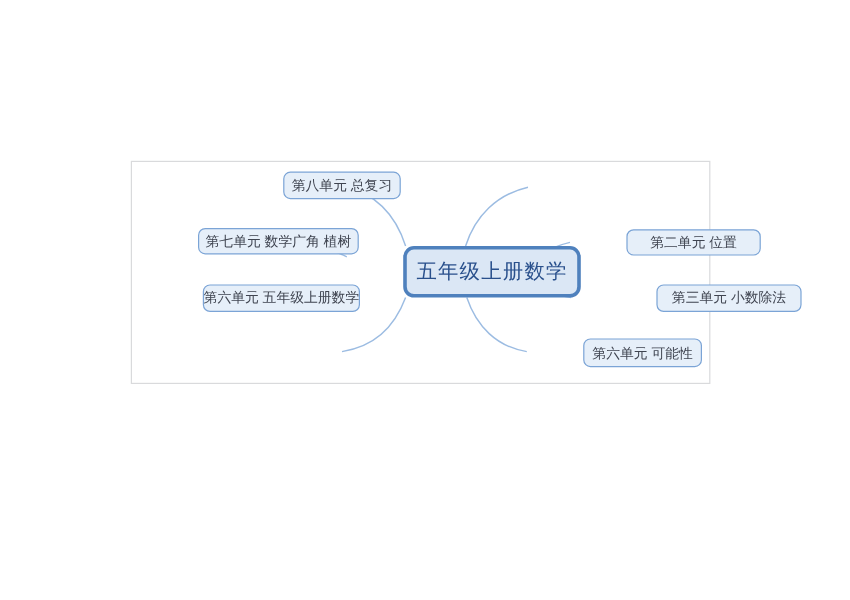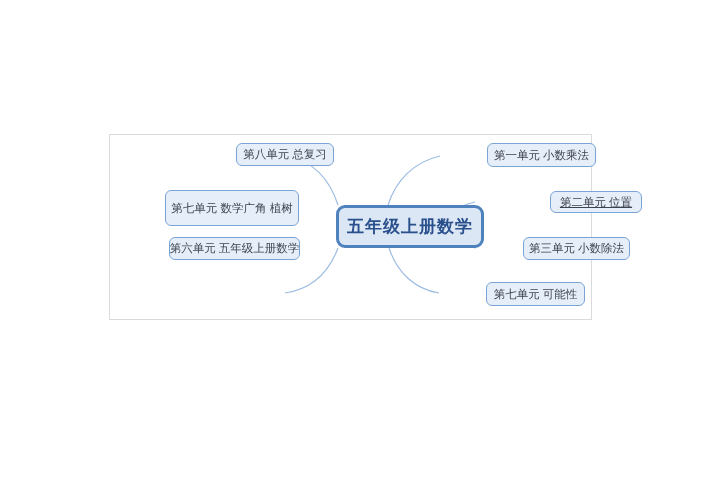--- a/index.html
+++ b/index.html
@@ -52,32 +52,32 @@
     white-space: nowrap;
     cursor: default;
     margin-left: 47px;
   }
   .node.center {
     background: var(--center-fill, #dbe7f5);
     border: 3px solid var(--center-border, #4f81bd);
     border-radius: 9px;
     color: var(--center-text, #29508c);
     font-size: 17px;
-    font-weight: bold;
+    font-weight: normal;
     letter-spacing: 1px;
   }
   
   .n-l0 { left: 189px; top: 143px; width: 98px;  height: 23px; }
-  .n-l1 { left: 118px; top: 190px; width: 134px; height: 36px; }
+  .n-l1 { left: 118px; top: 190px; width: 134px; height: 22px; }
   .n-l2 { left: 122px; top: 237px; width: 131px; height: 23px; }
   .n-l3 { left: 178px; top: 282px; width: 107px; height: 23px; }
   
   .n-r0 { left: 440px; top: 143px; width: 109px; height: 24px; }
-  .n-r1 { left: 503px; top: 191px; width: 92px;  height: 22px; text-decoration: underline; }
-  .n-r2 { left: 476px; top: 237px; width: 107px; height: 23px; }
+  .n-r1 { left: 475px; top: 191px; width: 112px;  height: 22px; }
+  .n-r2 { left: 500px; top: 237px; width: 121px; height: 23px; }
   .n-r3 { left: 439px; top: 282px; width: 99px;  height: 24px; }
   .n-c  { left: 289px; top: 205px; width: 148px; height: 43px; }
 </style>
 </head>
 <body>
 
 <div class="canvas">
   <div class="panel"></div>
 
   <svg class="connectors" viewBox="0 0 708 500" xmlns="http://www.w3.org/2000/svg">
@@ -94,29 +94,26 @@
   <div class="node n-l0">
     <span>第八单元 总复习</span>
   </div>
   <div class="node n-l1">
     <span>第七单元 数学广角 植树</span>
   </div>
   <div class="node n-l2">
     <span>第六单元 五年级上册数学</span>
   </div>
 
-  <div class="node n-r0">
-    <span>第一单元 小数乘法</span>
-  </div>
   <div class="node n-r1">
     <span>第二单元 位置</span>
   </div>
   <div class="node n-r2">
     <span>第三单元 小数除法</span>
   </div>
   <div class="node n-r3">
-    <span>第七单元 可能性</span>
+    <span>第六单元 可能性</span>
   </div>
 
   <div class="node center n-c">
     <span>五年级上册数学</span>
   </div>
 </div>
 
 </body></html>

